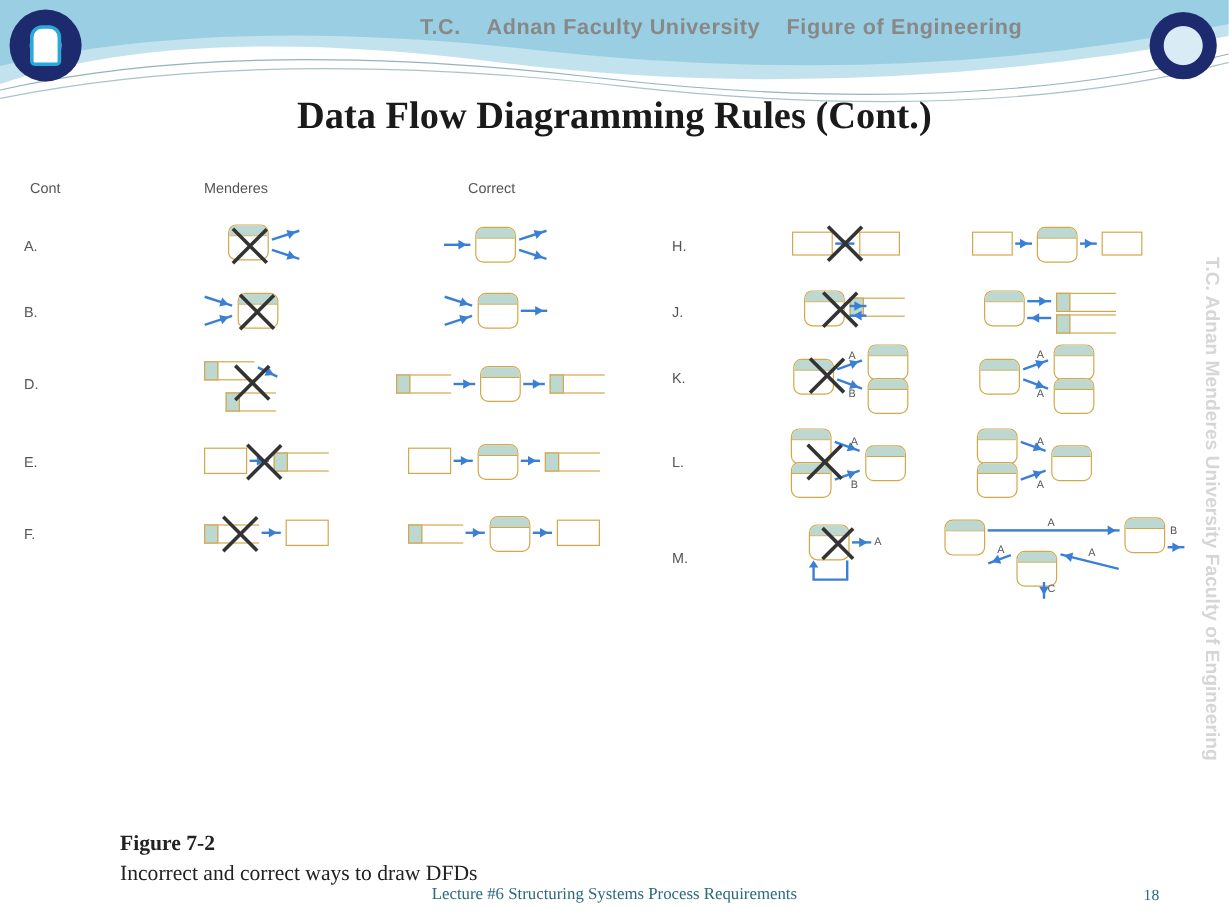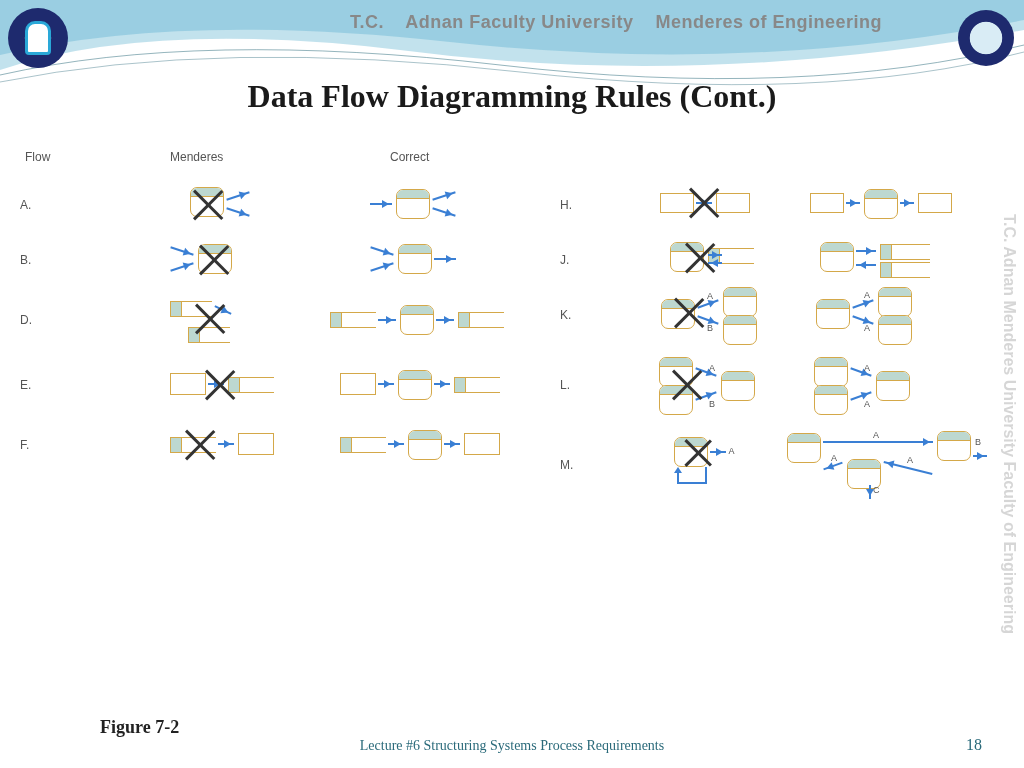--- a/index.html
+++ b/index.html
@@ -192,52 +192,52 @@
     bottom: 14px;
     left: 0; right: 0;
     text-align: center;
     font-family: Georgia, serif;
     font-size: 14px;
     color: #2a6a7a;
   }
   .page-num {
     position: absolute;
     bottom: 14px;
-    right: 42px;
+    right: 58px;
     font-family: Georgia, serif;
-    font-size: 16px;
+    font-size: 13px;
     color: #2a6a7a;
   }
 </style>
 </head>
 <body>
 
 <svg class="header-swoosh" viewBox="0 0 1024 120" preserveAspectRatio="none">
   <path d="M0,0 L1024,0 L1024,30 Q700,90 400,50 Q150,20 0,70 Z" fill="#a8d5e5" opacity="0.7"></path>
   <path d="M0,0 L1024,0 L1024,20 Q750,75 450,42 Q180,12 0,55 Z" fill="#7ec2db" opacity="0.6"></path>
   <path d="M0,75 Q200,30 500,65 Q800,100 1024,45" stroke="#2a6a7a" stroke-width="1" fill="none" opacity="0.5"></path>
   <path d="M0,82 Q220,38 520,72 Q820,105 1024,52" stroke="#2a6a7a" stroke-width="1" fill="none" opacity="0.4"></path>
 </svg>
 
 <div class="logo-left"></div>
 <div class="logo-right"></div>
 
 <div class="header-text">
   <span>T.C.</span>&nbsp;&nbsp;&nbsp;
   <span>Adnan Faculty University</span>&nbsp;&nbsp;&nbsp;
-  <span>Menderes of Engineering</span>
+  <span>Figure of Engineering</span>
 </div>
 
 <h1 class="slide-title">Data Flow Diagramming Rules (Cont.)</h1>
 
 <div class="side-watermark">T.C.   Adnan Menderes University   Faculty of Engineering</div>
 
 <div class="content">
 
-  <div class="col-headers" style="left:5px">Flow</div>
+  <div class="col-headers" style="left:5px">Cont</div>
   <div class="col-headers" style="left:150px">Menderes</div>
   <div class="col-headers" style="left:370px">Correct</div>
 
   <div class="rule-row" style="top:30px;left:0;width:540px">
     <span class="rule-label">A.</span>
     <div class="dia" style="width:120px;height:40px;margin-left:110px">
       <div class="proc" style="left:20px;top:2px"></div>
       <div class="arr" style="left:56px;top:10px;width:24px;transform:rotate(-18deg)"></div>
       <div class="arr" style="left:56px;top:26px;width:24px;transform:rotate(18deg)"></div>
       <div class="cross" style="left:18px;top:0"></div>
@@ -424,16 +424,17 @@
       <span class="lblA" style="left:124px;top:24px">A</span>
       <span class="lblA" style="left:90px;top:54px">C</span>
       <div class="arr" style="left:80px;top:60px;width:14px;transform:rotate(90deg)"></div>
     </div>
   </div>
 
 </div>
 
 <div class="caption">
   <b>Figure 7-2</b><br>
+  <span>Incorrect and correct ways to draw DFDs</span>
 </div>
 
 <div class="footer">Lecture #6 Structuring Systems Process Requirements</div>
 <div class="page-num">18</div>
 
 </body></html>

